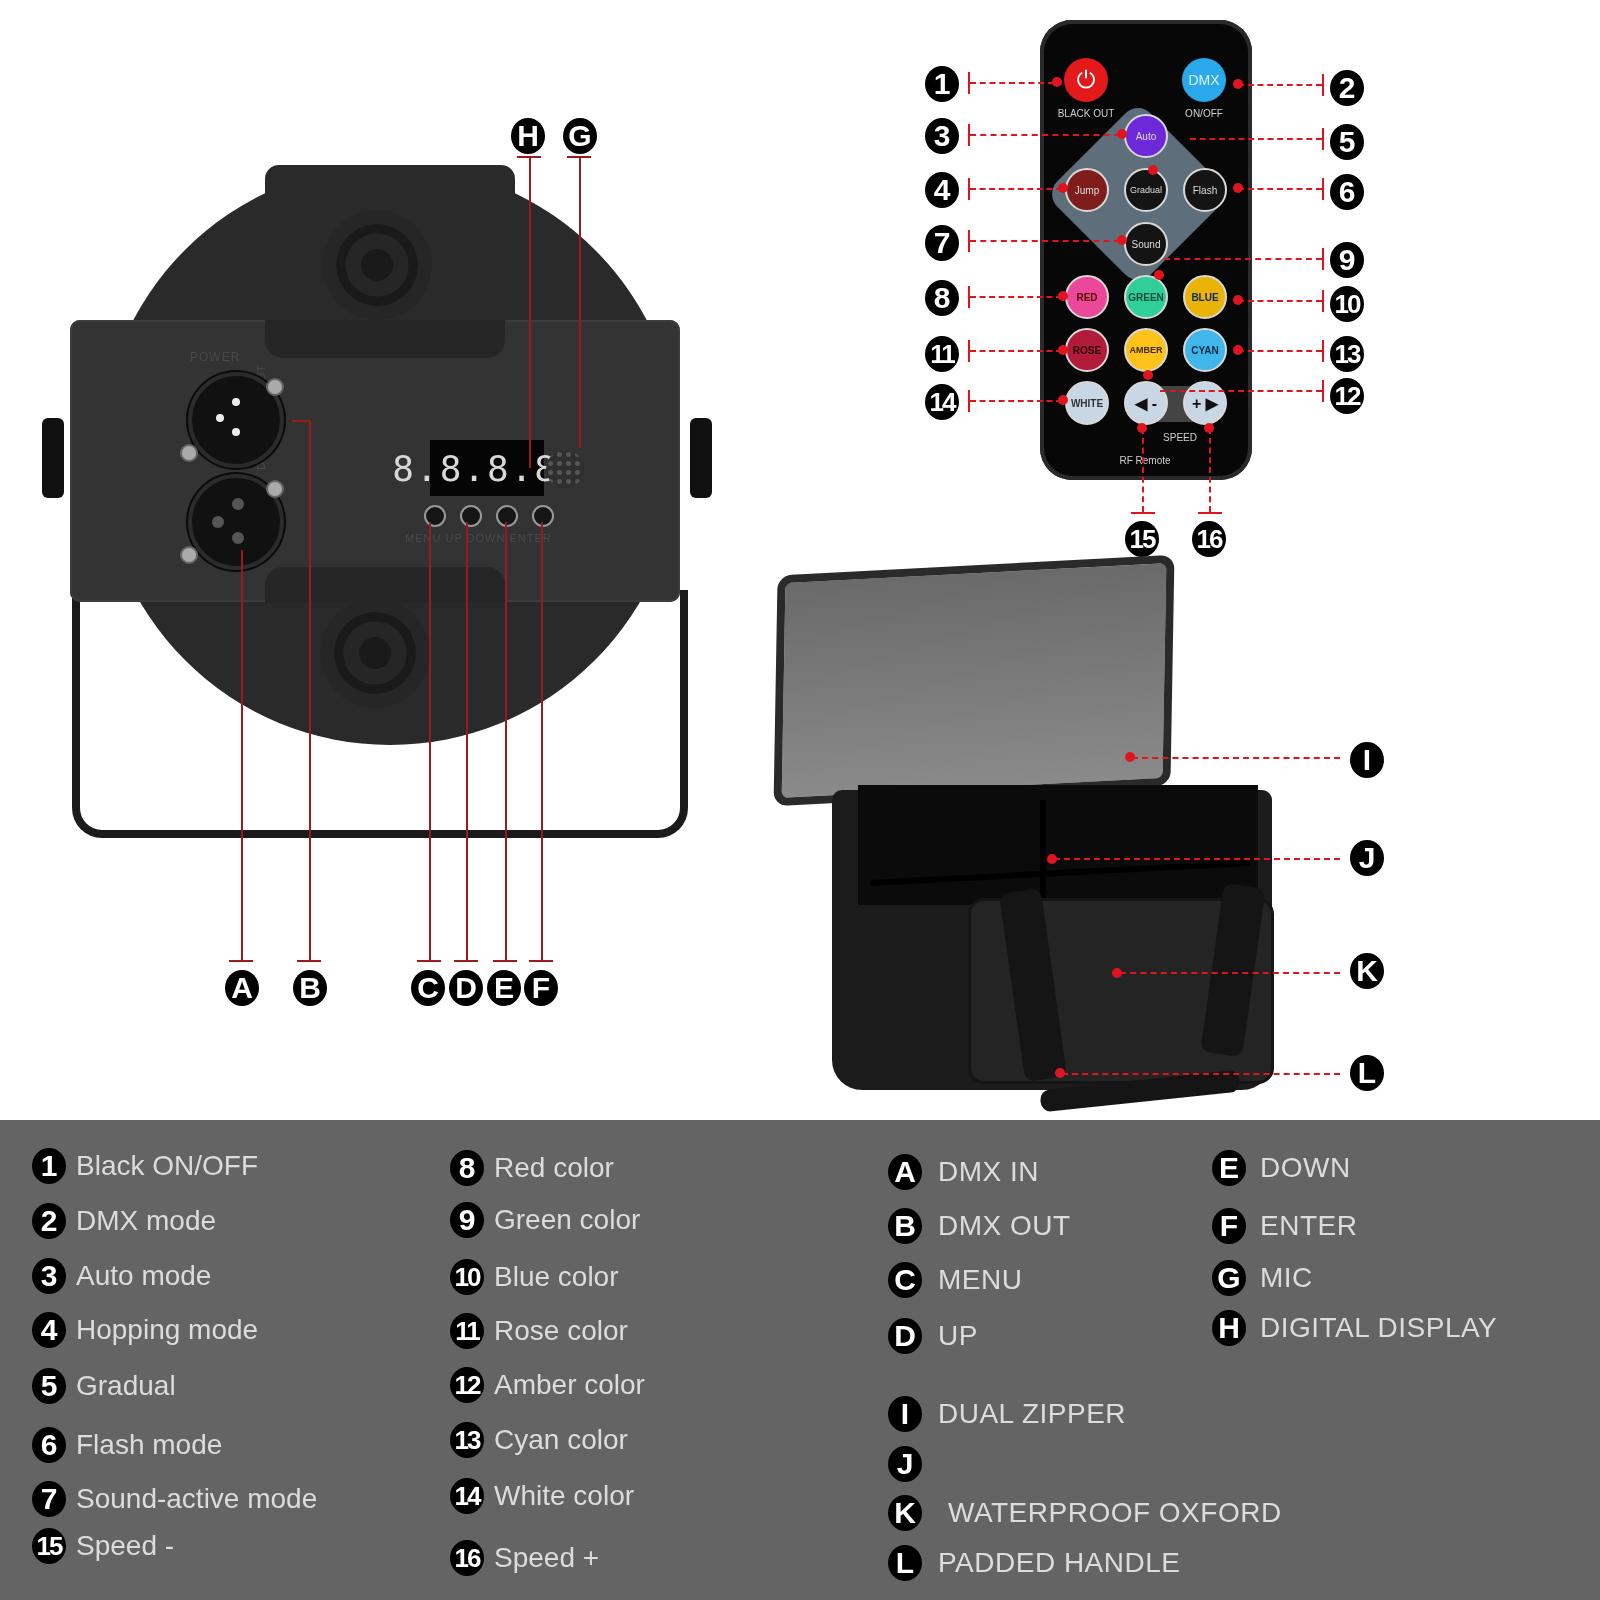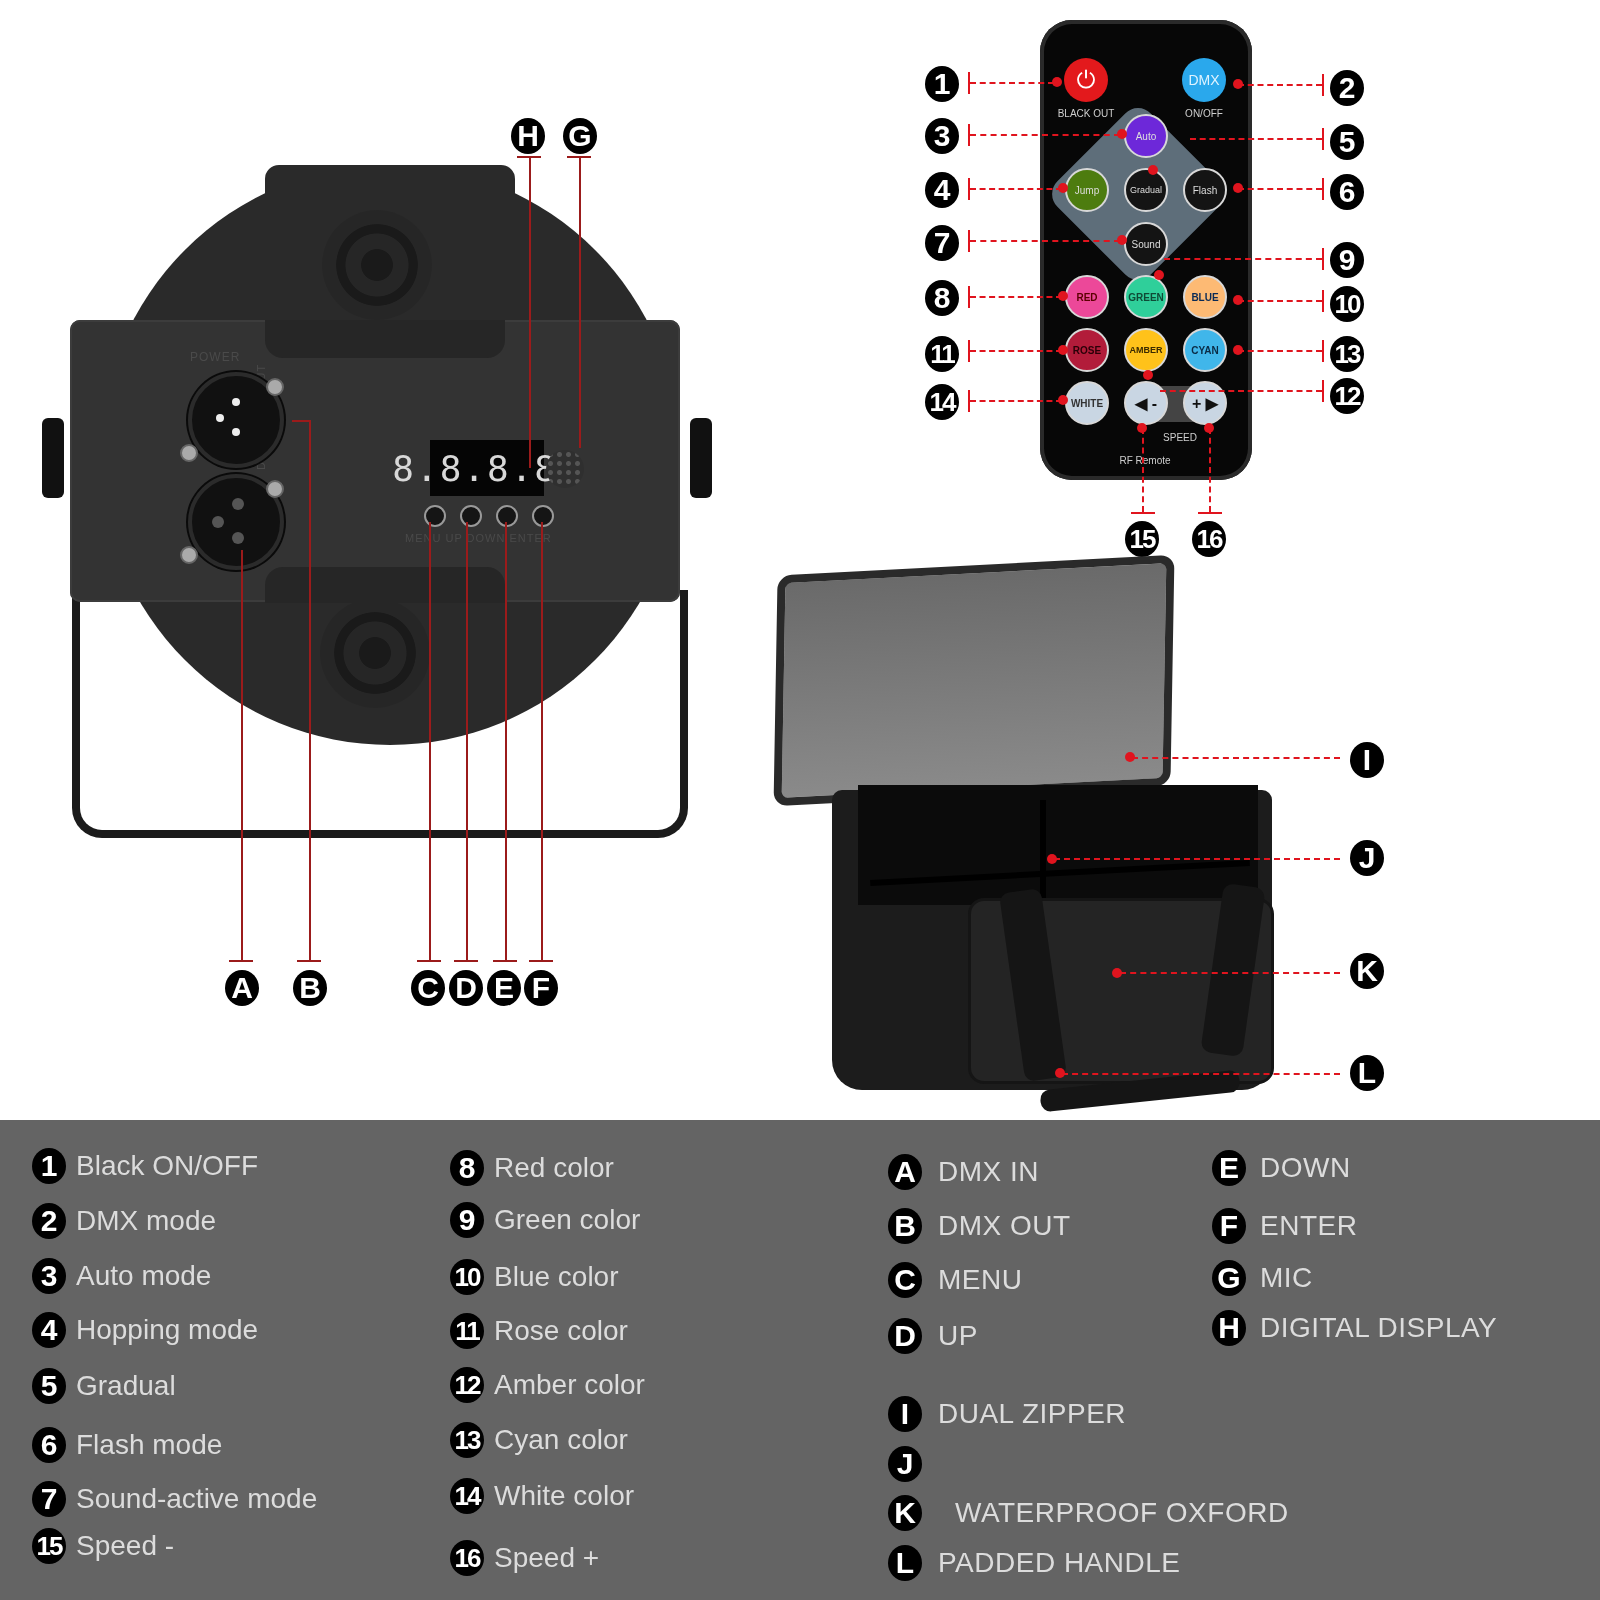--- a/index.html
+++ b/index.html
@@ -125,28 +125,28 @@
 <div>
   <div class="remote"></div>
   <div class="diamond"></div>
 
   <div class="rbtn" style="left:1064px;top:58px;background:#e3191c;color:#fff;font-size:24px;font-weight:normal;border:none;">⏻</div>
   <div class="rlabel" style="left:1050px;top:108px;width:72px;">BLACK OUT</div>
   <div class="rbtn" style="left:1182px;top:58px;background:#2aa8ec;color:#dff3ff;font-size:14px;font-weight:normal;border:none;">DMX</div>
   <div class="rlabel" style="left:1168px;top:108px;width:72px;">ON/OFF</div>
 
   <div class="rbtn" style="left:1124px;top:114px;background:#6d28d9;color:#ddd;font-weight:normal;">Auto</div>
-  <div class="rbtn" style="left:1065px;top:168px;background:#4d7c0f;color:#ddd;font-weight:normal;">Jump</div>
+  <div class="rbtn" style="left:1065px;top:168px;background:#7f1d1d;color:#ddd;font-weight:normal;">Jump</div>
   <div class="rbtn" style="left:1124px;top:168px;background:#141414;color:#ddd;font-weight:normal;font-size:9px;">Gradual</div>
   <div class="rbtn" style="left:1183px;top:168px;background:#141414;color:#ddd;font-weight:normal;">Flash</div>
   <div class="rbtn" style="left:1124px;top:222px;background:#141414;color:#ddd;font-weight:normal;">Sound</div>
 
   <div class="rbtn" style="left:1065px;top:275px;background:#ec4899;color:#5a0000;">RED</div>
   <div class="rbtn" style="left:1124px;top:275px;background:#2fcf9a;color:#0f4a36;">GREEN</div>
-  <div class="rbtn" style="left:1183px;top:275px;background:#fdba74;color:#0a2a55;">BLUE</div>
+  <div class="rbtn" style="left:1183px;top:275px;background:#eab308;color:#0a2a55;">BLUE</div>
   <div class="rbtn" style="left:1065px;top:328px;background:#b21c3a;color:#2a0008;">ROSE</div>
   <div class="rbtn" style="left:1124px;top:328px;background:#ffc21a;color:#3a2a00;font-size:9px;text-align:center;">AMBER</div>
   <div class="rbtn" style="left:1183px;top:328px;background:#40b6ea;color:#0a2a44;">CYAN</div>
   <div class="rbtn" style="left:1065px;top:381px;background:#c9d6e3;color:#333;">WHITE</div>
   <div class="abs" style="left:1140px;top:386px;width:74px;height:36px;background:#444;"></div>
   <div class="rbtn" style="left:1124px;top:381px;background:#c9d6e3;color:#111;font-size:16px;">◀ -</div>
   <div class="rbtn" style="left:1183px;top:381px;background:#c9d6e3;color:#111;font-size:16px;">+ ▶</div>
   <div class="rlabel" style="left:1150px;top:432px;width:60px;">SPEED</div>
   <div class="rlabel" style="left:1110px;top:455px;width:70px;">RF Remote</div>
 
@@ -332,21 +332,21 @@
     </div>
   <div class="item" style="left:888px;top:276px;">
       <span class="badge big">I</span>
       <span class="txt cond" style="margin-left:16px;">DUAL ZIPPER</span>
     </div>
   <div class="item" style="left:888px;top:326px;">
       <span class="badge big">J</span>
     </div>
   <div class="item" style="left:888px;top:375px;">
       <span class="badge big">K</span>
-      <span class="txt cond" style="margin-left:33px;">WATERPROOF OXFORD</span>
+      <span class="txt cond" style="margin-left:26px;">WATERPROOF OXFORD</span>
     </div>
   <div class="item" style="left:888px;top:425px;">
       <span class="badge big">L</span>
       <span class="txt cond" style="margin-left:16px;">PADDED HANDLE</span>
     </div>
 
   <div class="item" style="left:1212px;top:30px;">
       <span class="badge big">E</span>
       <span class="txt cond" style="margin-left:14px;">DOWN</span>
     </div>

